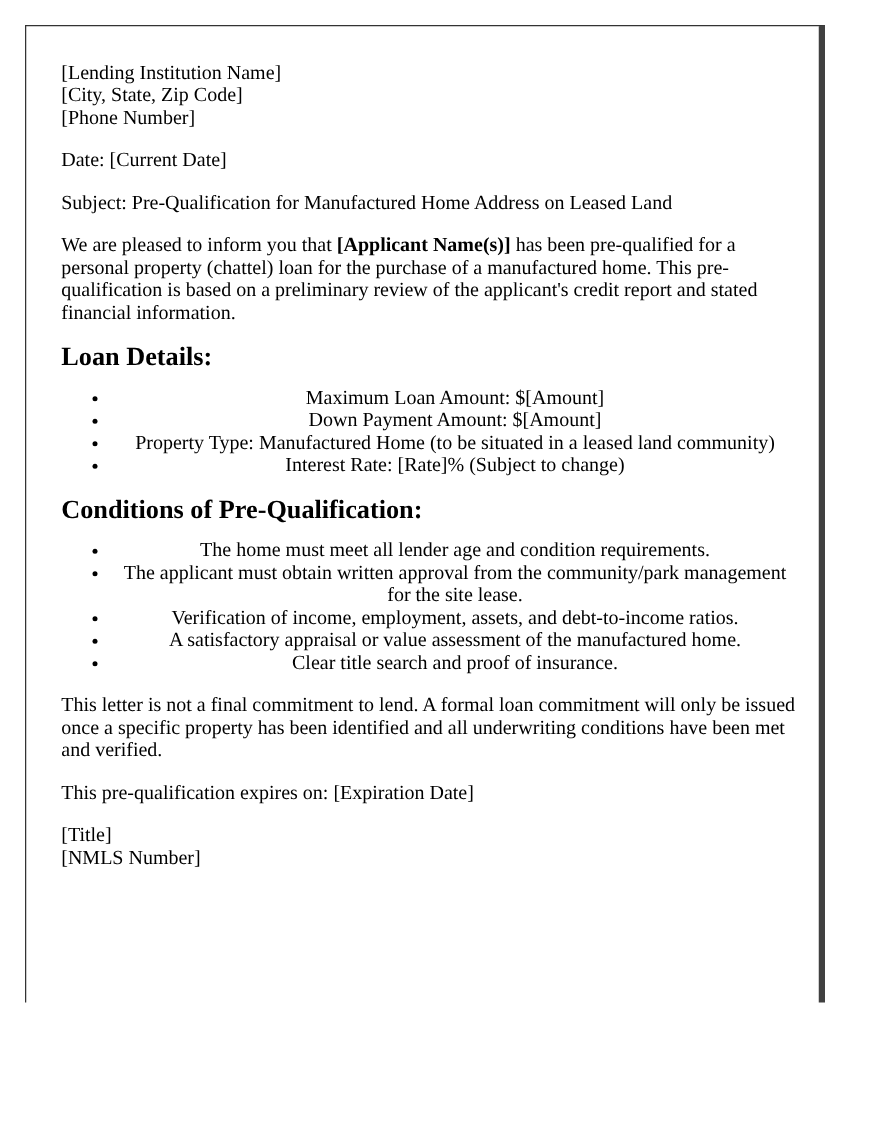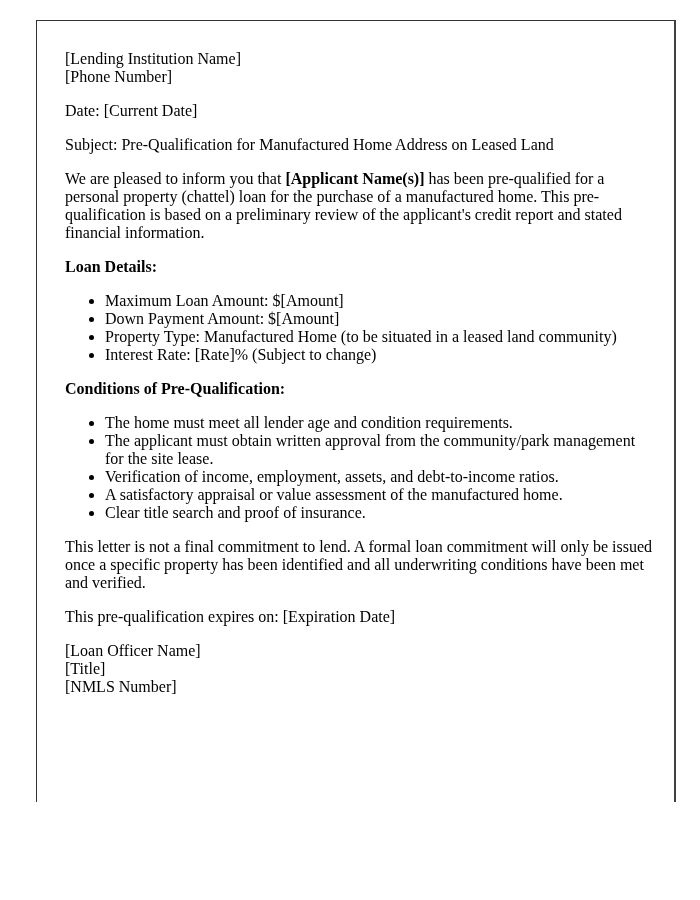--- a/index.html
+++ b/index.html
@@ -11,61 +11,63 @@
       width: 700px;
       height: 900px;
       position: relative;
       overflow: hidden;
       font-family: "Liberation Serif", "DejaVu Serif", serif;
       font-size: 16px;
       color: #000000;
     }
     .page {
       position: absolute;
-      left: 36px;
+      left: 20px;
       top: 20px;
       width: 640px;
       height: 782px;
       border-left: 1px solid #333333;
-      border-right: 2px solid #404040;
+      border-right: 5px solid #404040;
       border-top: 1px solid #333333;
       box-sizing: border-box;
       overflow: hidden;
     }
     .content {
       position: absolute;
       left: 28px;
       top: 29px;
       width: 590px;
       line-height: 18px;
     }
     .block { margin: 0 0 16px 0; }
     .line { display: block; }
     p { margin: 0 0 16px 0; font-family: Liberation Serif, serif; }
     h3 {
-      font-size: 16px;
+      font-size: 21px;
       font-weight: bold;
       margin: 0 0 16px 0;
       line-height: 18px;
     }
     ul {
       margin: 0 0 16px 0;
       padding-left: 40px;
+      text-align: center;
     }
     li { line-height: 18px; }
     b { font-weight: bold; }
   </style>
 </head>
 <body>
 
 <div class="page">
   <div class="content">
 
     <div class="block">
       <span class="line">[Lending Institution Name]</span>
+      <span class="line">[City, State, Zip Code]</span>
       <span class="line">[Phone Number]</span>
     </div>
 
     <p>Date: [Current Date]</p>
 
 
     <p>Subject: Pre-Qualification for Manufactured Home Address on Leased Land</p>
 
     <p><span>We are pleased to inform you that </span><b>[Applicant Name(s)]</b><span> has been pre-qualified for a personal property (chattel) loan for the purchase of a manufactured home. This pre-qualification is based on a preliminary review of the applicant's credit report and stated financial information.</span></p>
 
@@ -85,19 +87,18 @@
       <li>A satisfactory appraisal or value assessment of the manufactured home.</li>
       <li>Clear title search and proof of insurance.</li>
     </ul>
 
     <p>This letter is not a final commitment to lend. A formal loan commitment will only be issued once a specific property has been identified and all underwriting conditions have been met and verified.</p>
 
     <p>This pre-qualification expires on: [Expiration Date]</p>
 
 
     <div class="block">
-      <span class="line">[Loan Officer Name]</span>
       <span class="line">[Title]</span>
       <span class="line">[NMLS Number]</span>
     </div>
 
   </div>
 </div>
 
 </body></html>

